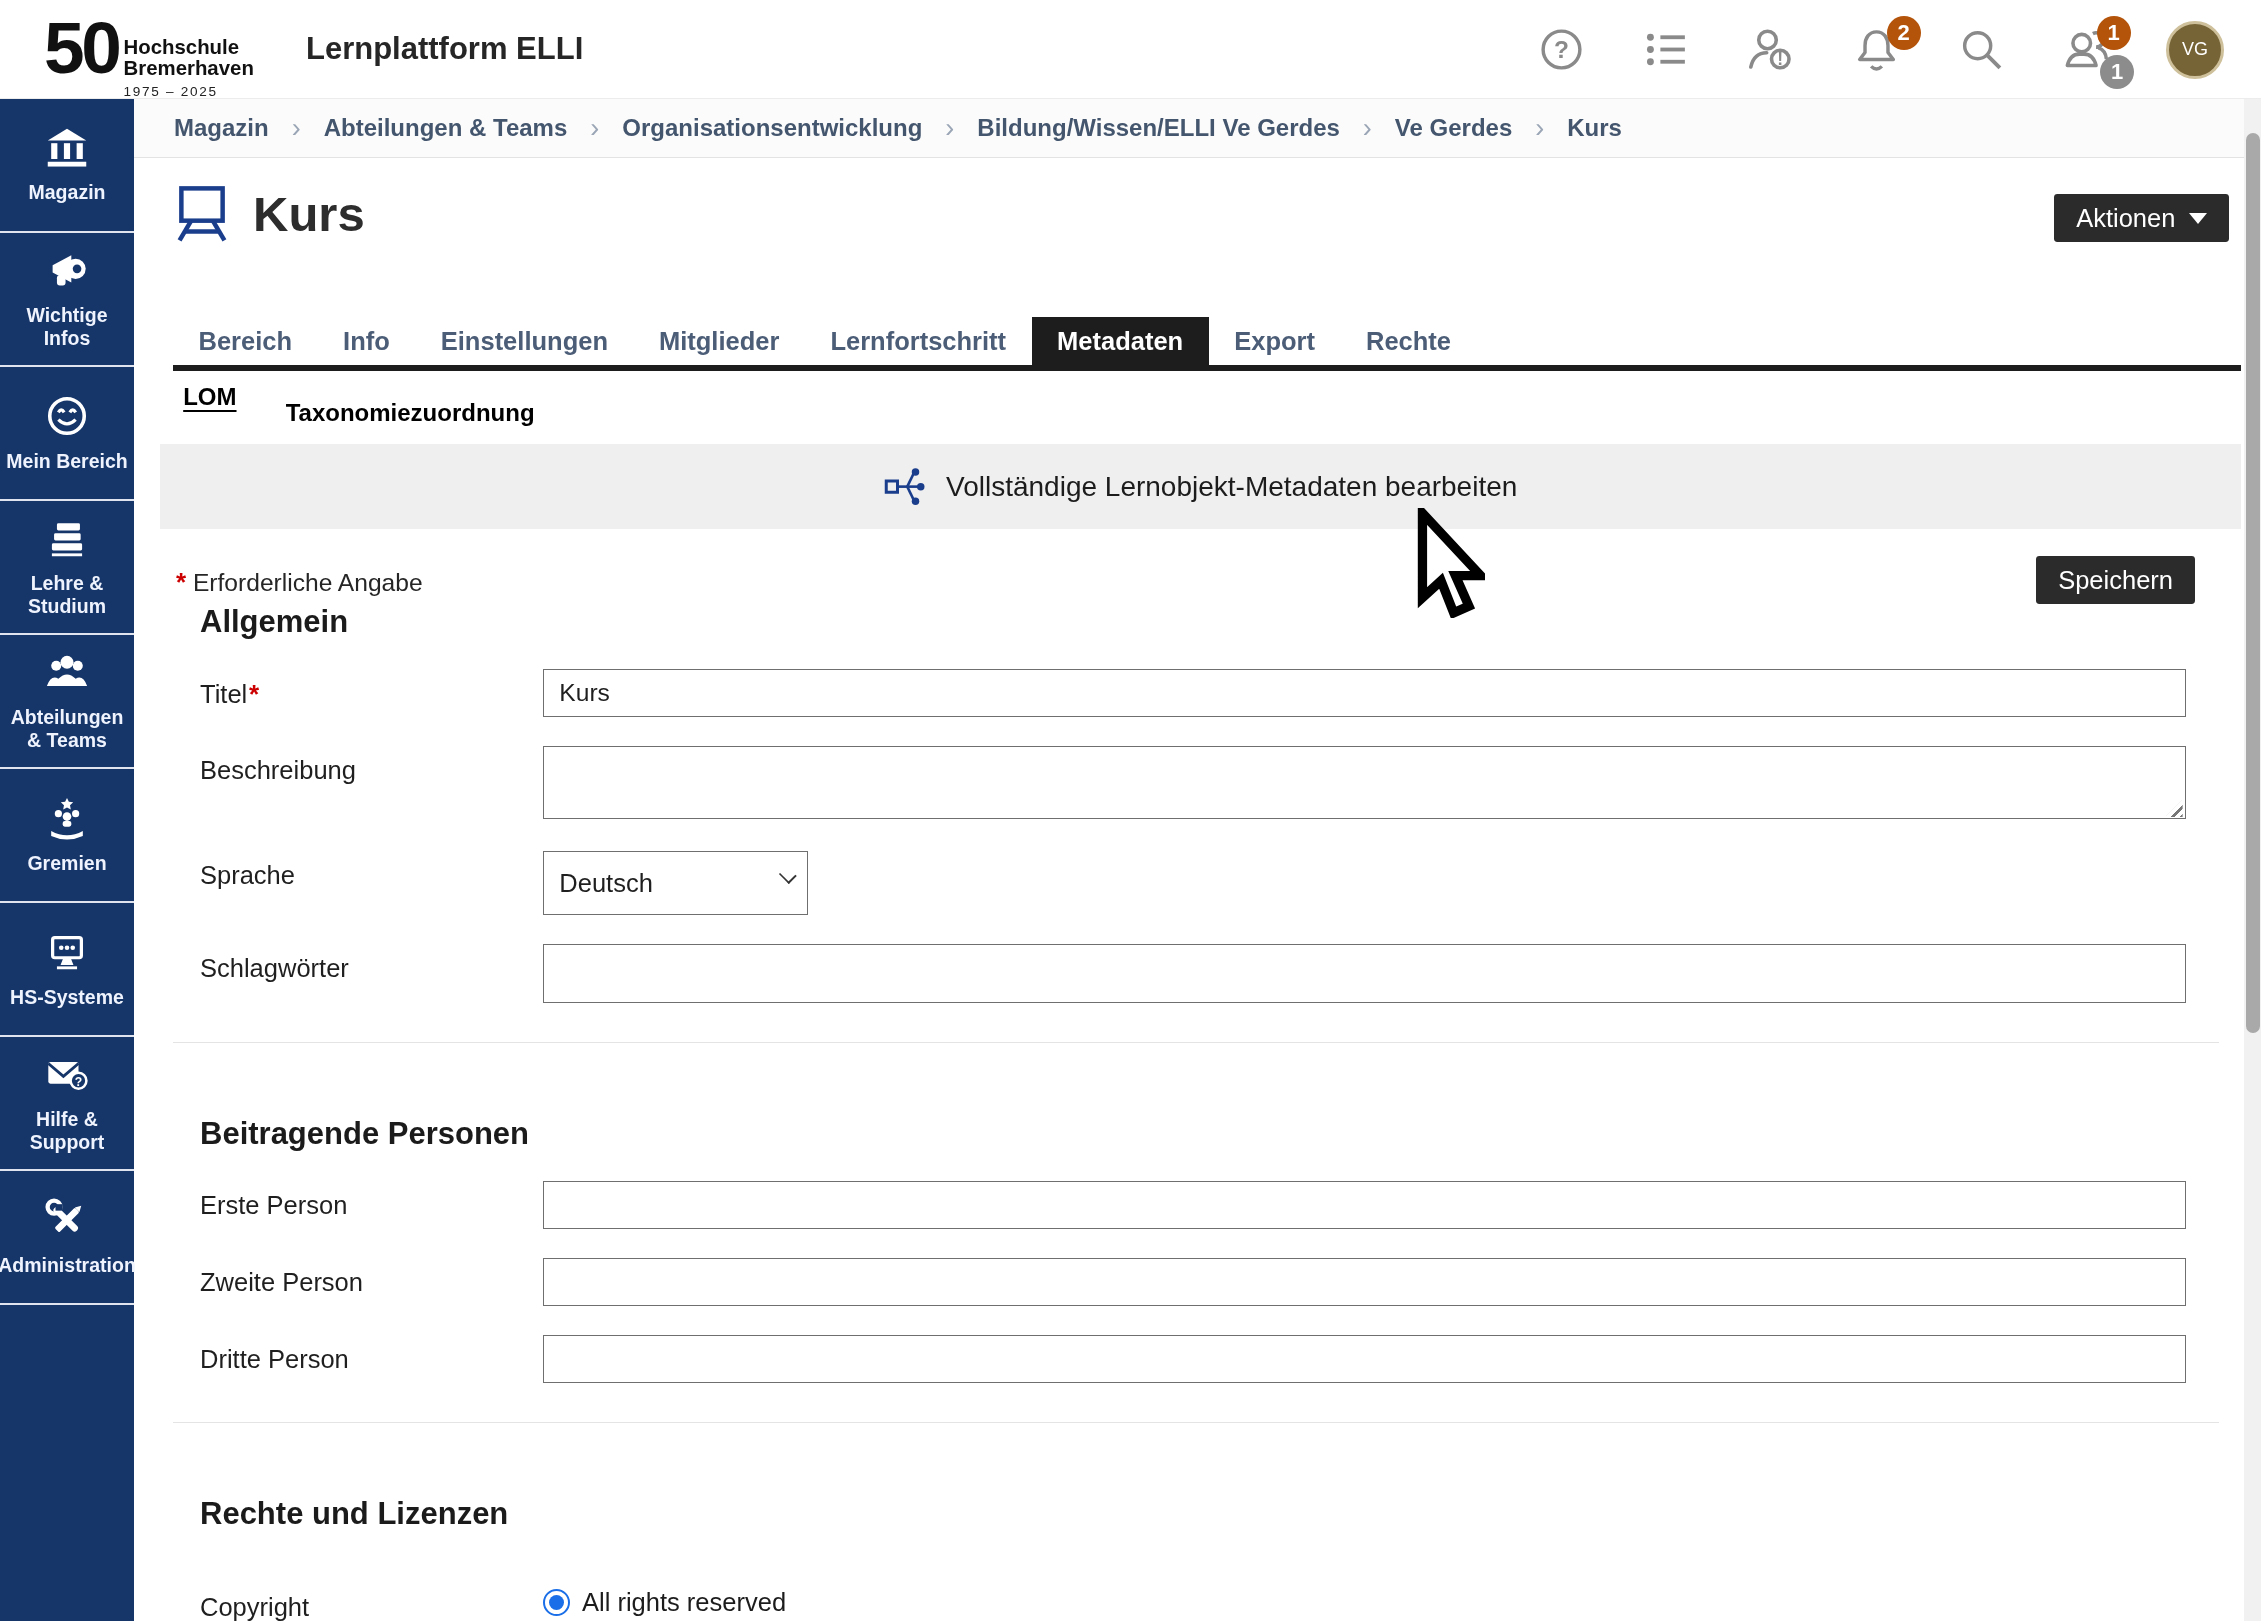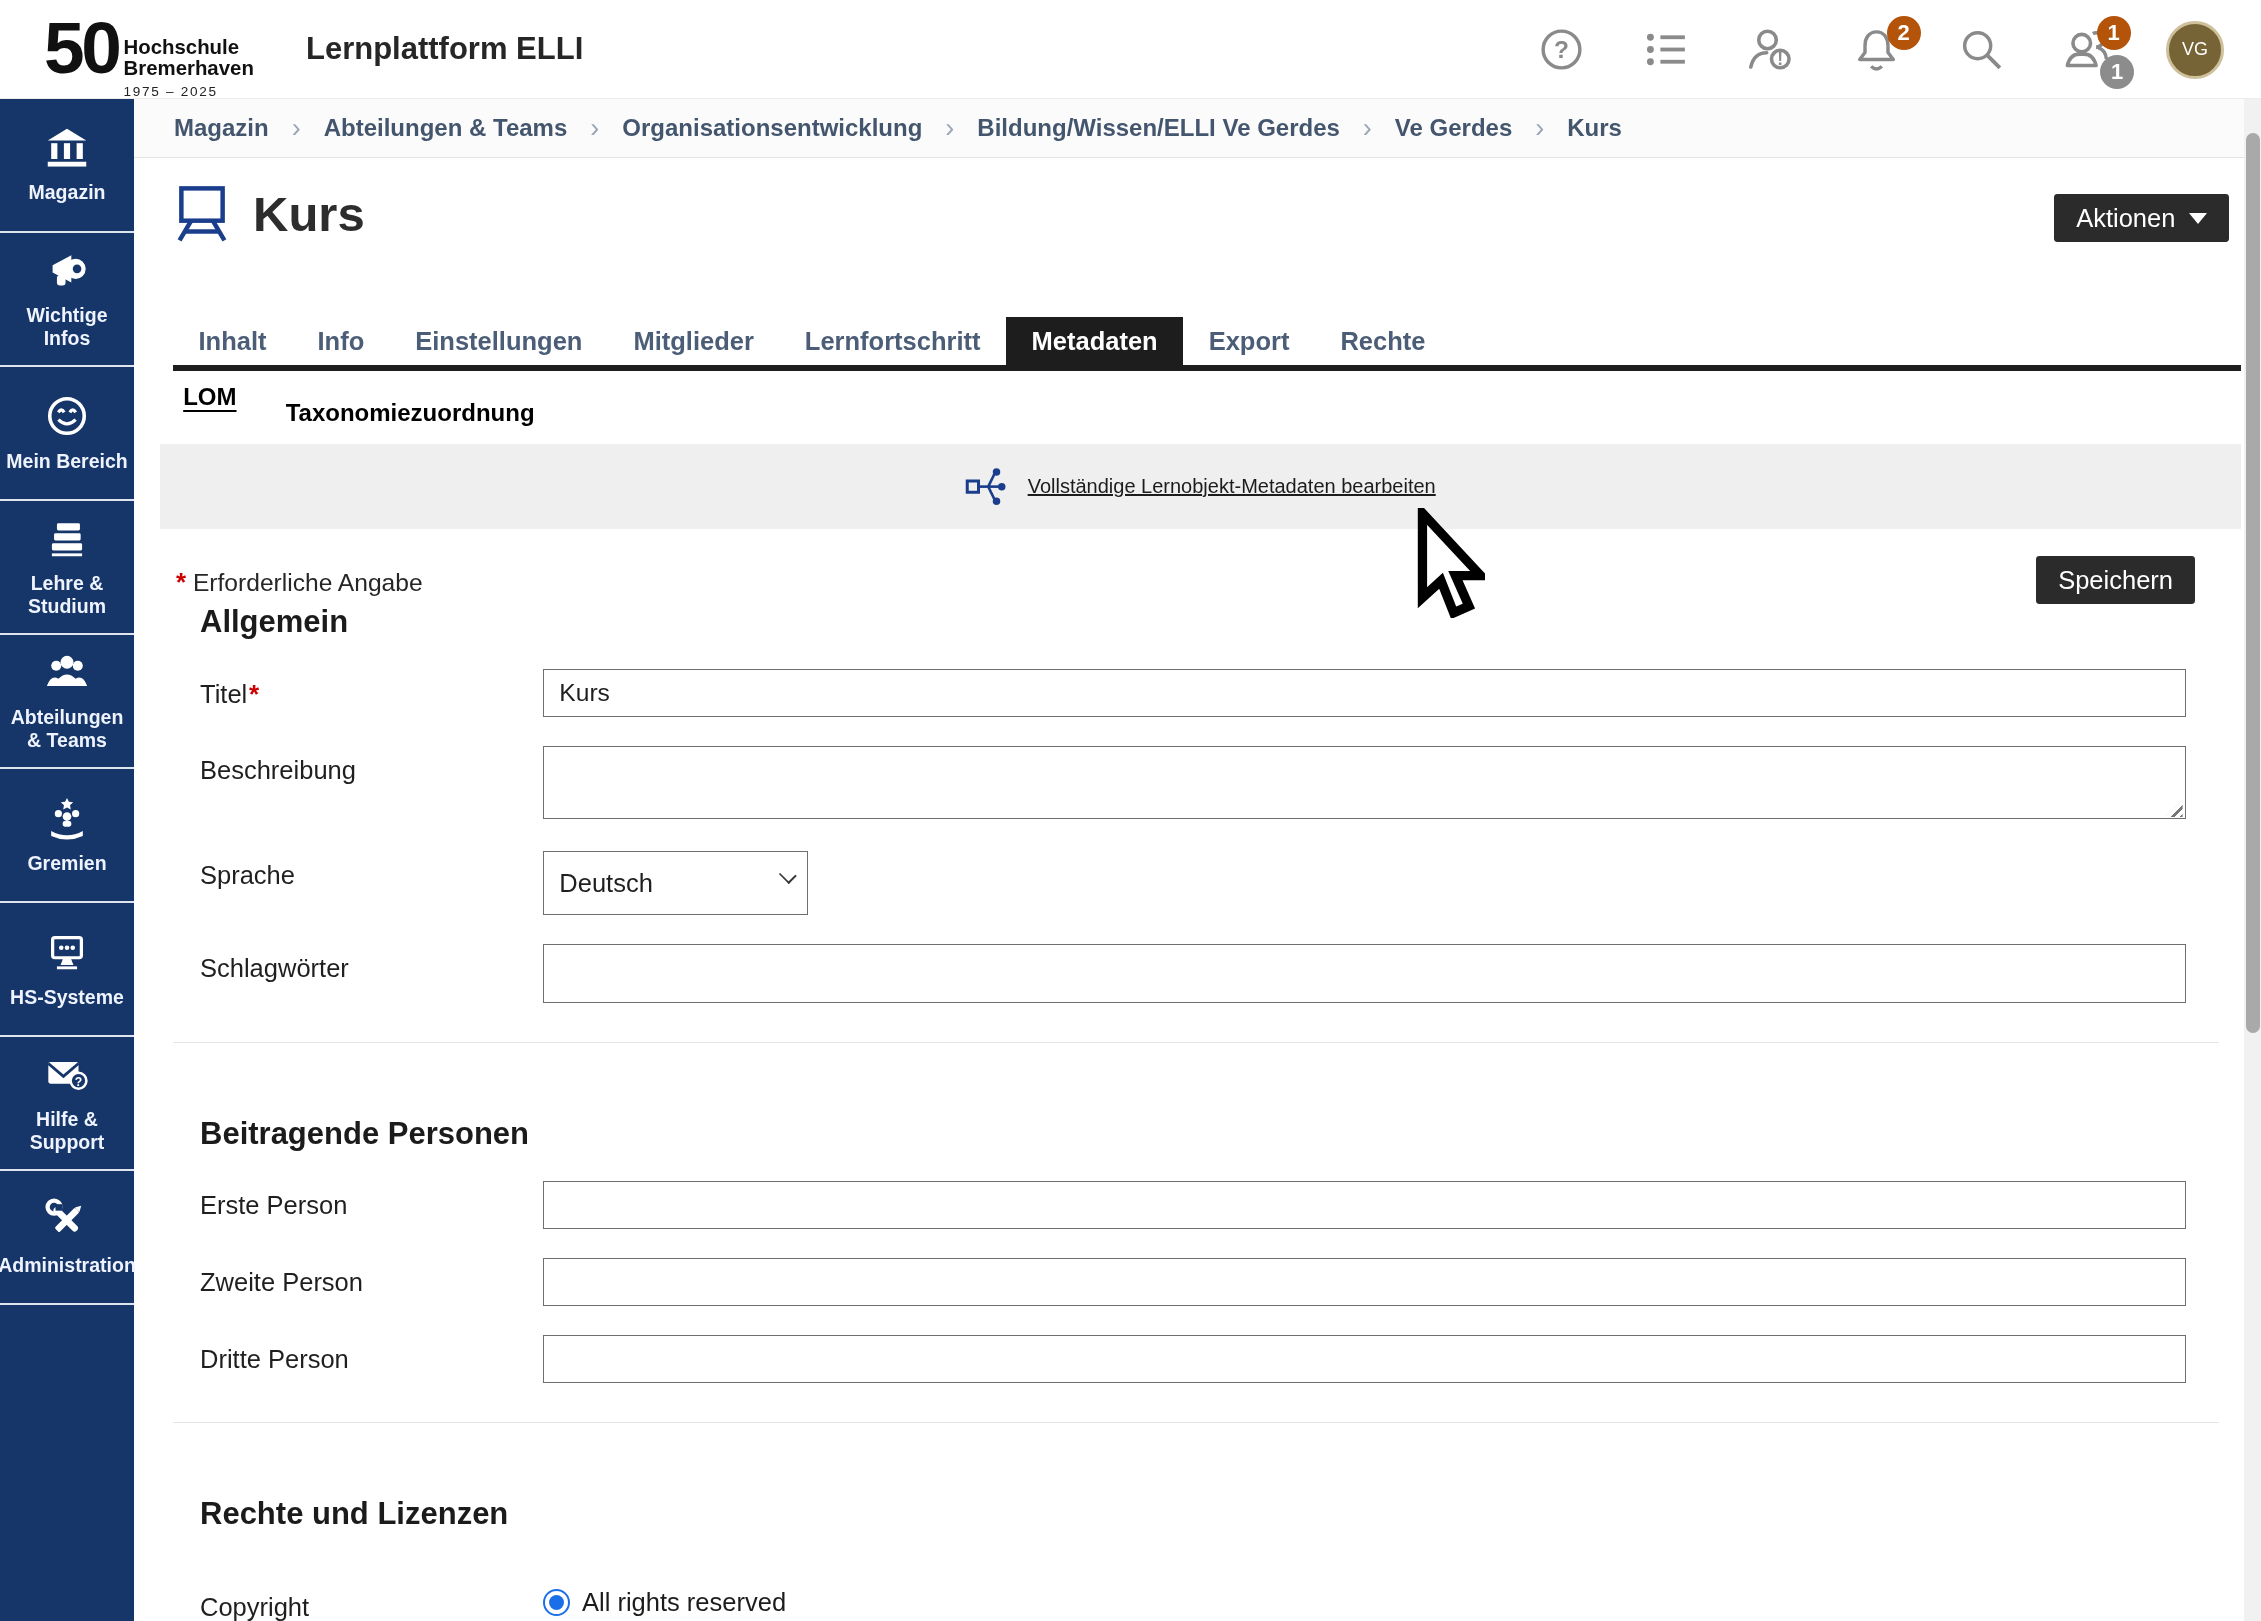--- a/index.html
+++ b/index.html
@@ -60,21 +60,21 @@
   .tab.active { background:#1d1d1d; color:#fff; }
 
   .subtabs { position:absolute; left:173px; top:383px; display:flex; gap:0; }
   .subtab { padding:0 24.6px; padding-left:10.2px; font-size:24px; font-weight:600; color:#000000; cursor:pointer; }
   .subtab + .subtab { padding-left:24.6px;margin-top:16px; }
   .subtab.active { text-decoration:underline; text-underline-offset:5.1px; }
 
   
   .banner { position:absolute; left:160px; top:444px; width:2081px; height:85px; background:#efefef;
     display:flex; align-items:center; justify-content:center; gap:20.4px; cursor:pointer; }
-  .banner-label { font-size:20px; color:#1c1c1c;text-decoration:underline; }
+  .banner-label { font-size:28px; color:#1c1c1c; }
 
   
   .required-hint { position:absolute; left:176px; top:567px; font-size:24.6px; color:#262626; }
   .required-star { color:#cc0000; font-weight:700; font-size:26px; margin-right:6.8px; }
   .save-btn { position:absolute; right:66px; top:556px; }
 
   .form { position:absolute; left:173px; top:604px; width:2013px; }
   .section-title { font-size:31px; font-weight:700; color:#1b1b1b; margin:0 0 0 27px; }
   .frow { display:grid; grid-template-columns:370px 1fr; align-items:start; margin-top:29px; }
   .flabel { padding-left:27px; padding-top:10.2px; font-size:25.5px; color:#1f1f1f; }
@@ -292,21 +292,21 @@
     </svg>
   <span class="page-title">Kurs</span>
 </div>
 
 <button class="btn-dark actions-btn">
   <span>Aktionen</span>
   <span class="caret-down"></span>
 </button>
 
 <div class="tabs">
-  <span class="tab">Inhalt</span>
+  <span class="tab">Bereich</span>
   <span class="tab">Info</span>
   <span class="tab">Einstellungen</span>
   <span class="tab">Mitglieder</span>
   <span class="tab">Lernfortschritt</span>
   <span class="tab active">Metadaten</span>
   <span class="tab">Export</span>
   <span class="tab">Rechte</span>
 </div>
 
 <div class="subtabs">

